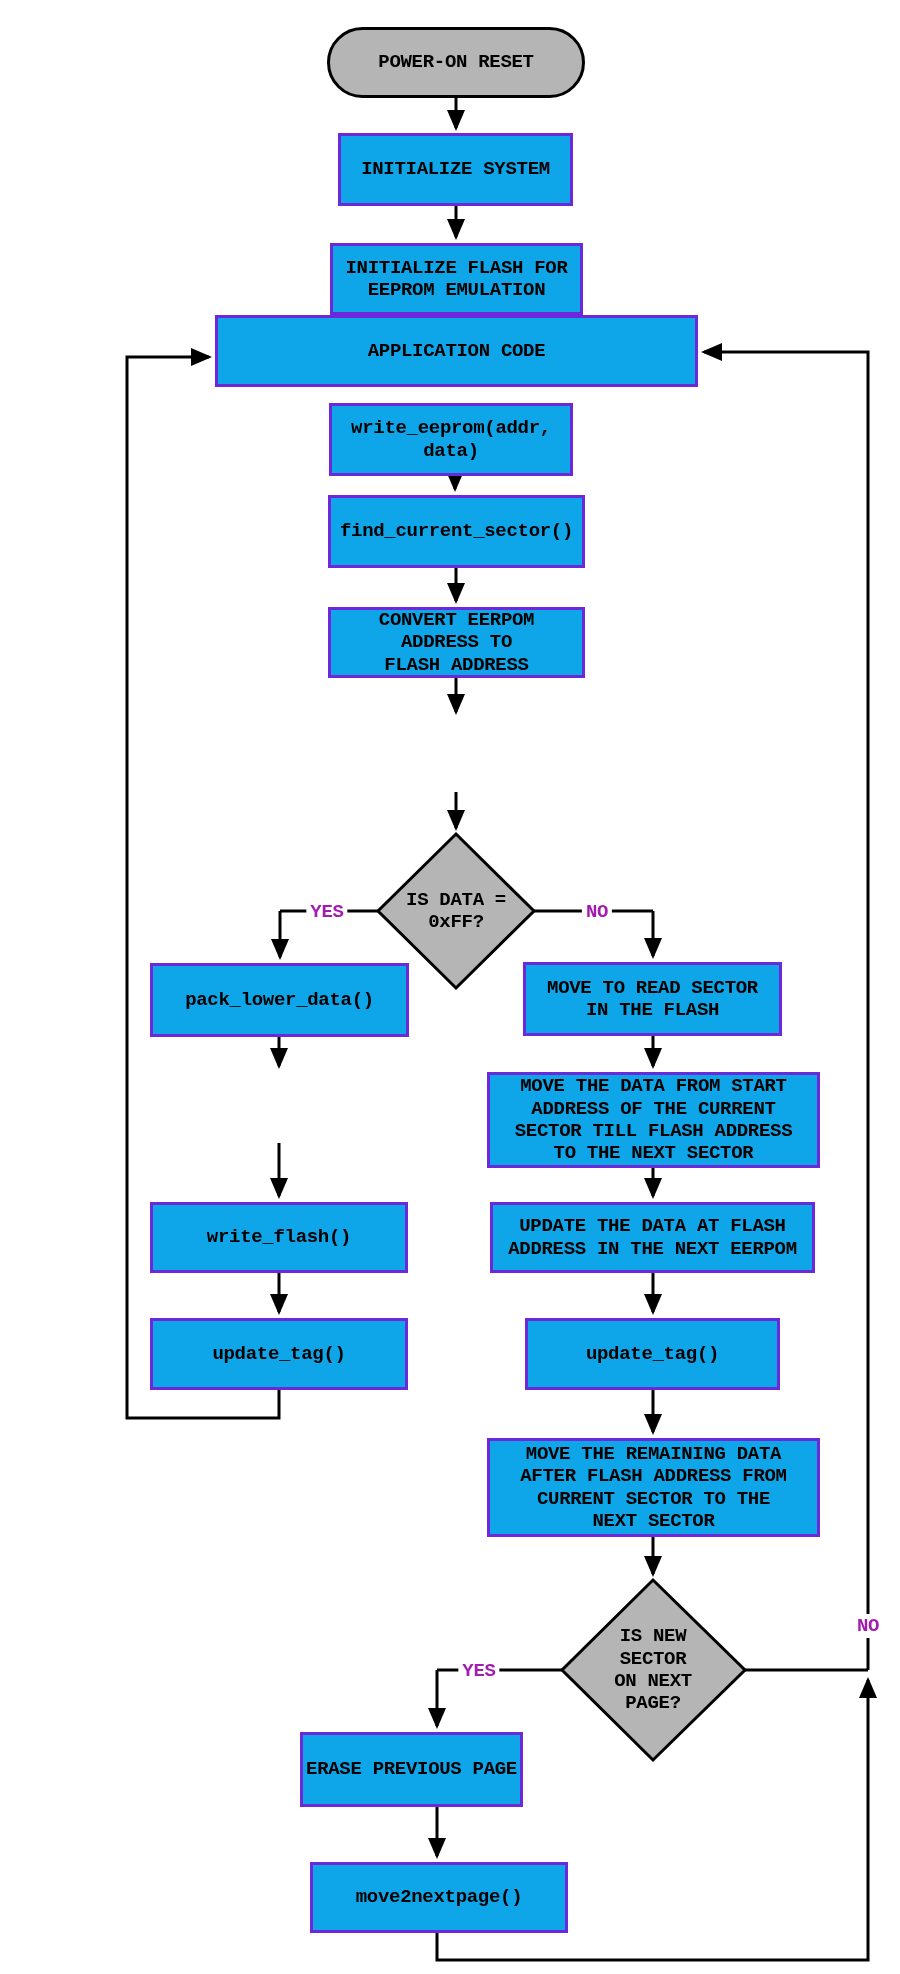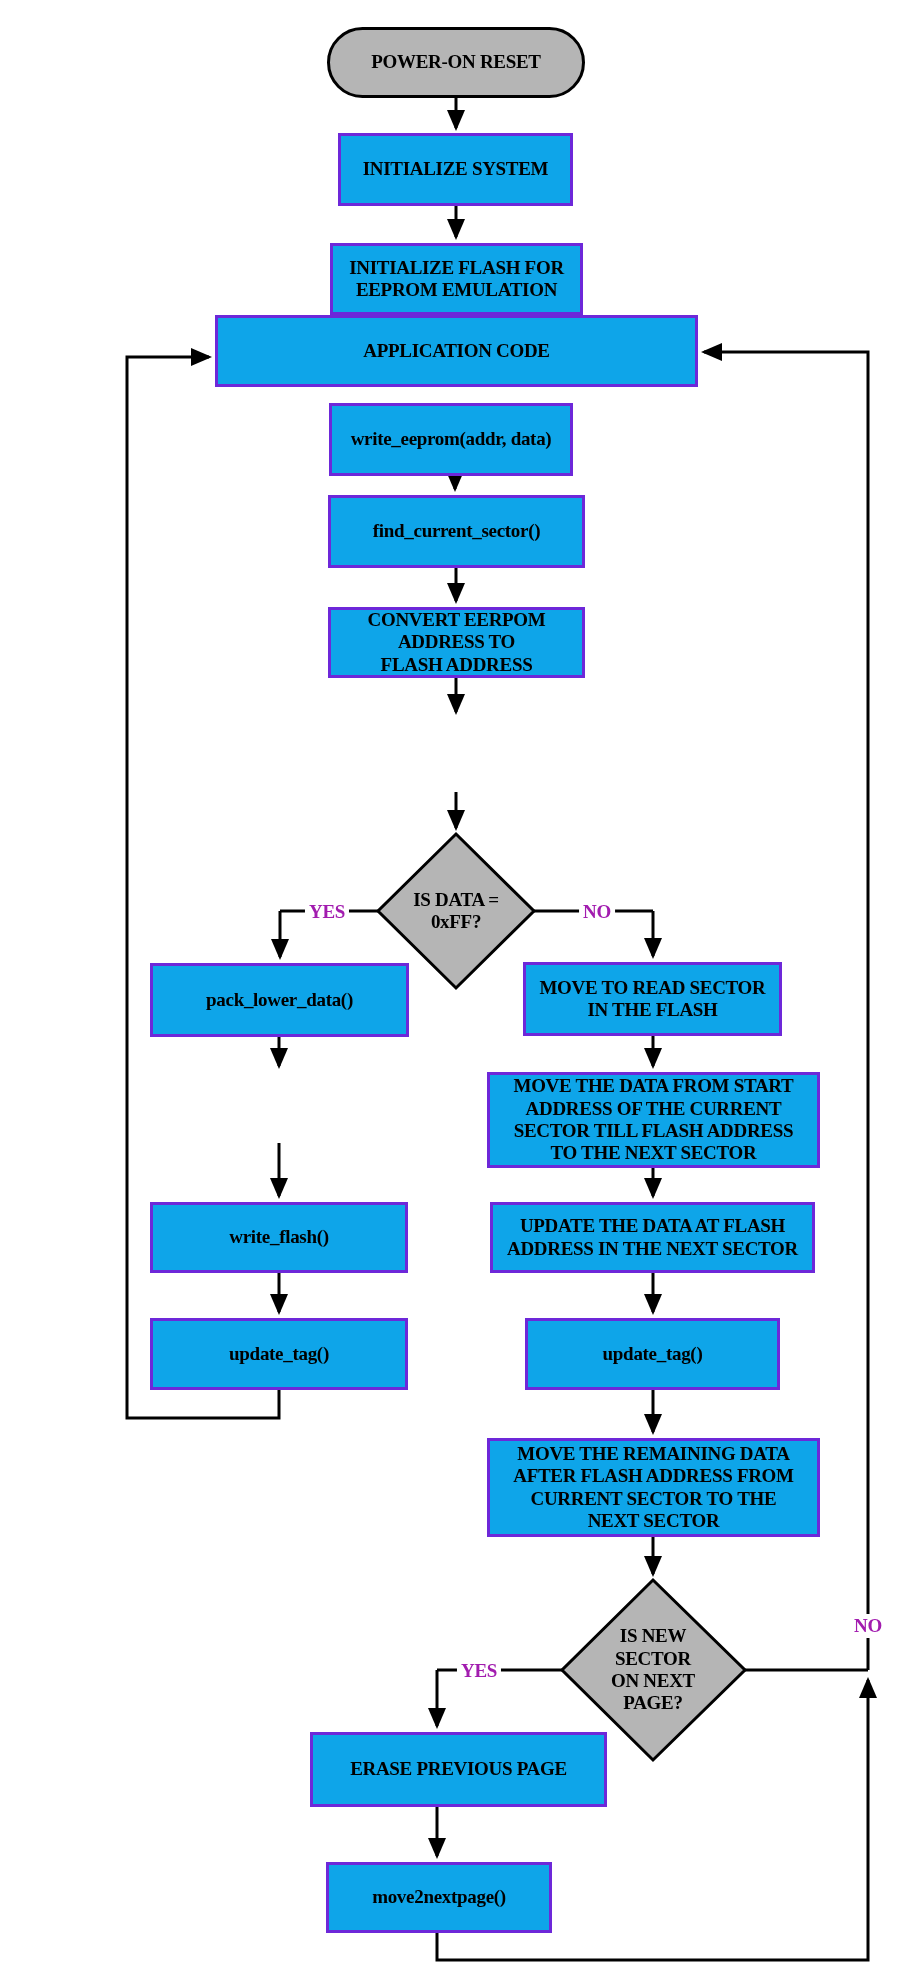--- a/index.html
+++ b/index.html
@@ -1,20 +1,20 @@
 <!DOCTYPE html>
 <html><head>
 <meta charset="utf-8">
 <style>
   html,body{margin:0;padding:0;background:#ffffff;}
   #canvas{
     position:relative;
     width:900px;height:1974px;
     background:#ffffff;
-    font-family:Liberation Serif, serif;
+    font-family:Liberation Mono, monospace;
     overflow:hidden;
   }
   #wires{position:absolute;left:0;top:0;width:900px;height:1974px;z-index:1;}
   .node{
     position:absolute;z-index:2;
     display:flex;align-items:center;justify-content:center;
     text-align:center;
     font-weight:700;font-size:19px;line-height:1.18;letter-spacing:-0.3px;
     color:#000;
     white-space:pre-line;
@@ -138,46 +138,46 @@
 
   <div class="node box" style="left:487px;top:1072px;width:333px;height:96px">
     <span>MOVE THE DATA FROM START
 ADDRESS OF THE CURRENT
 SECTOR TILL FLASH ADDRESS
 TO THE NEXT SECTOR</span>
   </div>
 
   <div class="node box" style="left:490px;top:1202px;width:325px;height:71px">
     <span>UPDATE THE DATA AT FLASH
-ADDRESS IN THE NEXT SECTOR</span>
+ADDRESS IN THE NEXT EERPOM</span>
   </div>
 
   <div class="node box" style="left:525px;top:1318px;width:255px;height:72px">
     <span>update_tag()</span>
   </div>
 
   <div class="node box" style="left:487px;top:1438px;width:333px;height:99px">
     <span>MOVE THE REMAINING DATA
 AFTER FLASH ADDRESS FROM
 CURRENT SECTOR TO THE
 NEXT SECTOR</span>
   </div>
 
   <div class="node diamond-text" style="left:573px;top:1612px;width:160px;height:116px">
     <span>IS NEW
 SECTOR
 ON NEXT
 PAGE?</span>
   </div>
 
-  <div class="node box" style="left:310px;top:1732px;width:297px;height:75px">
+  <div class="node box" style="left:300px;top:1732px;width:223px;height:75px">
     <span>ERASE PREVIOUS PAGE</span>
   </div>
 
-  <div class="node box" style="left:326px;top:1862px;width:226px;height:71px">
+  <div class="node box" style="left:310px;top:1862px;width:258px;height:71px">
     <span>move2nextpage()</span>
   </div>
 
   <div class="edge-label" style="left:327px;top:912px">YES</div>
   <div class="edge-label" style="left:597px;top:912px">NO</div>
   <div class="edge-label" style="left:479px;top:1671px">YES</div>
   <div class="edge-label" style="left:868px;top:1626px">NO</div>
 
 </div>
 

